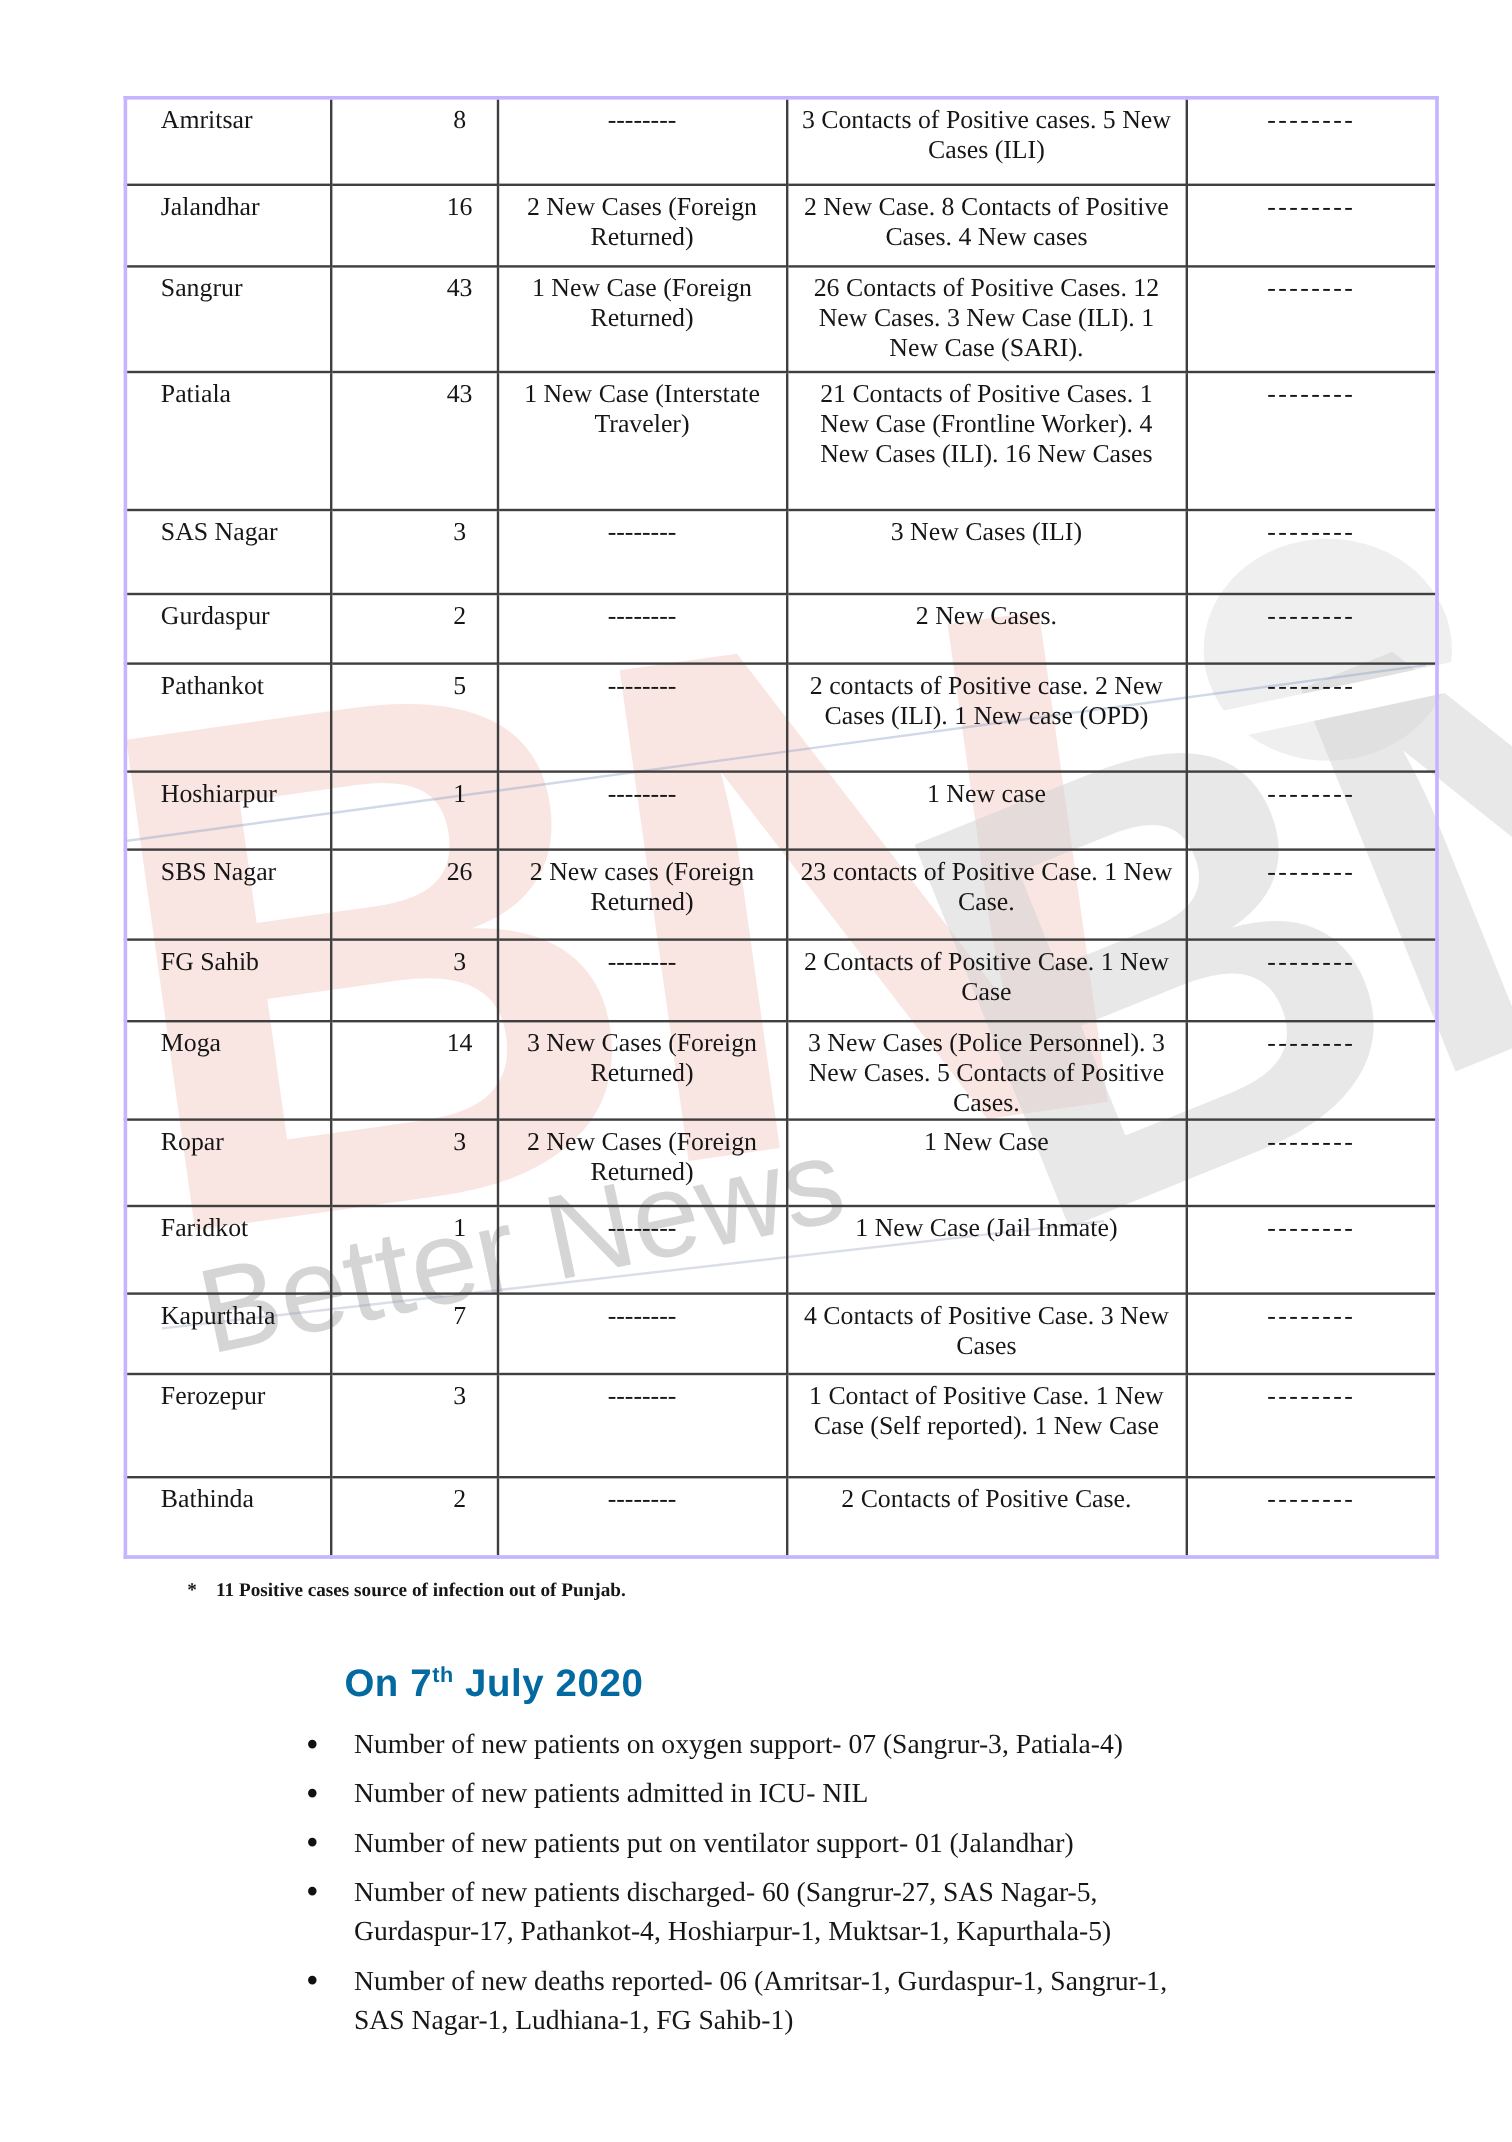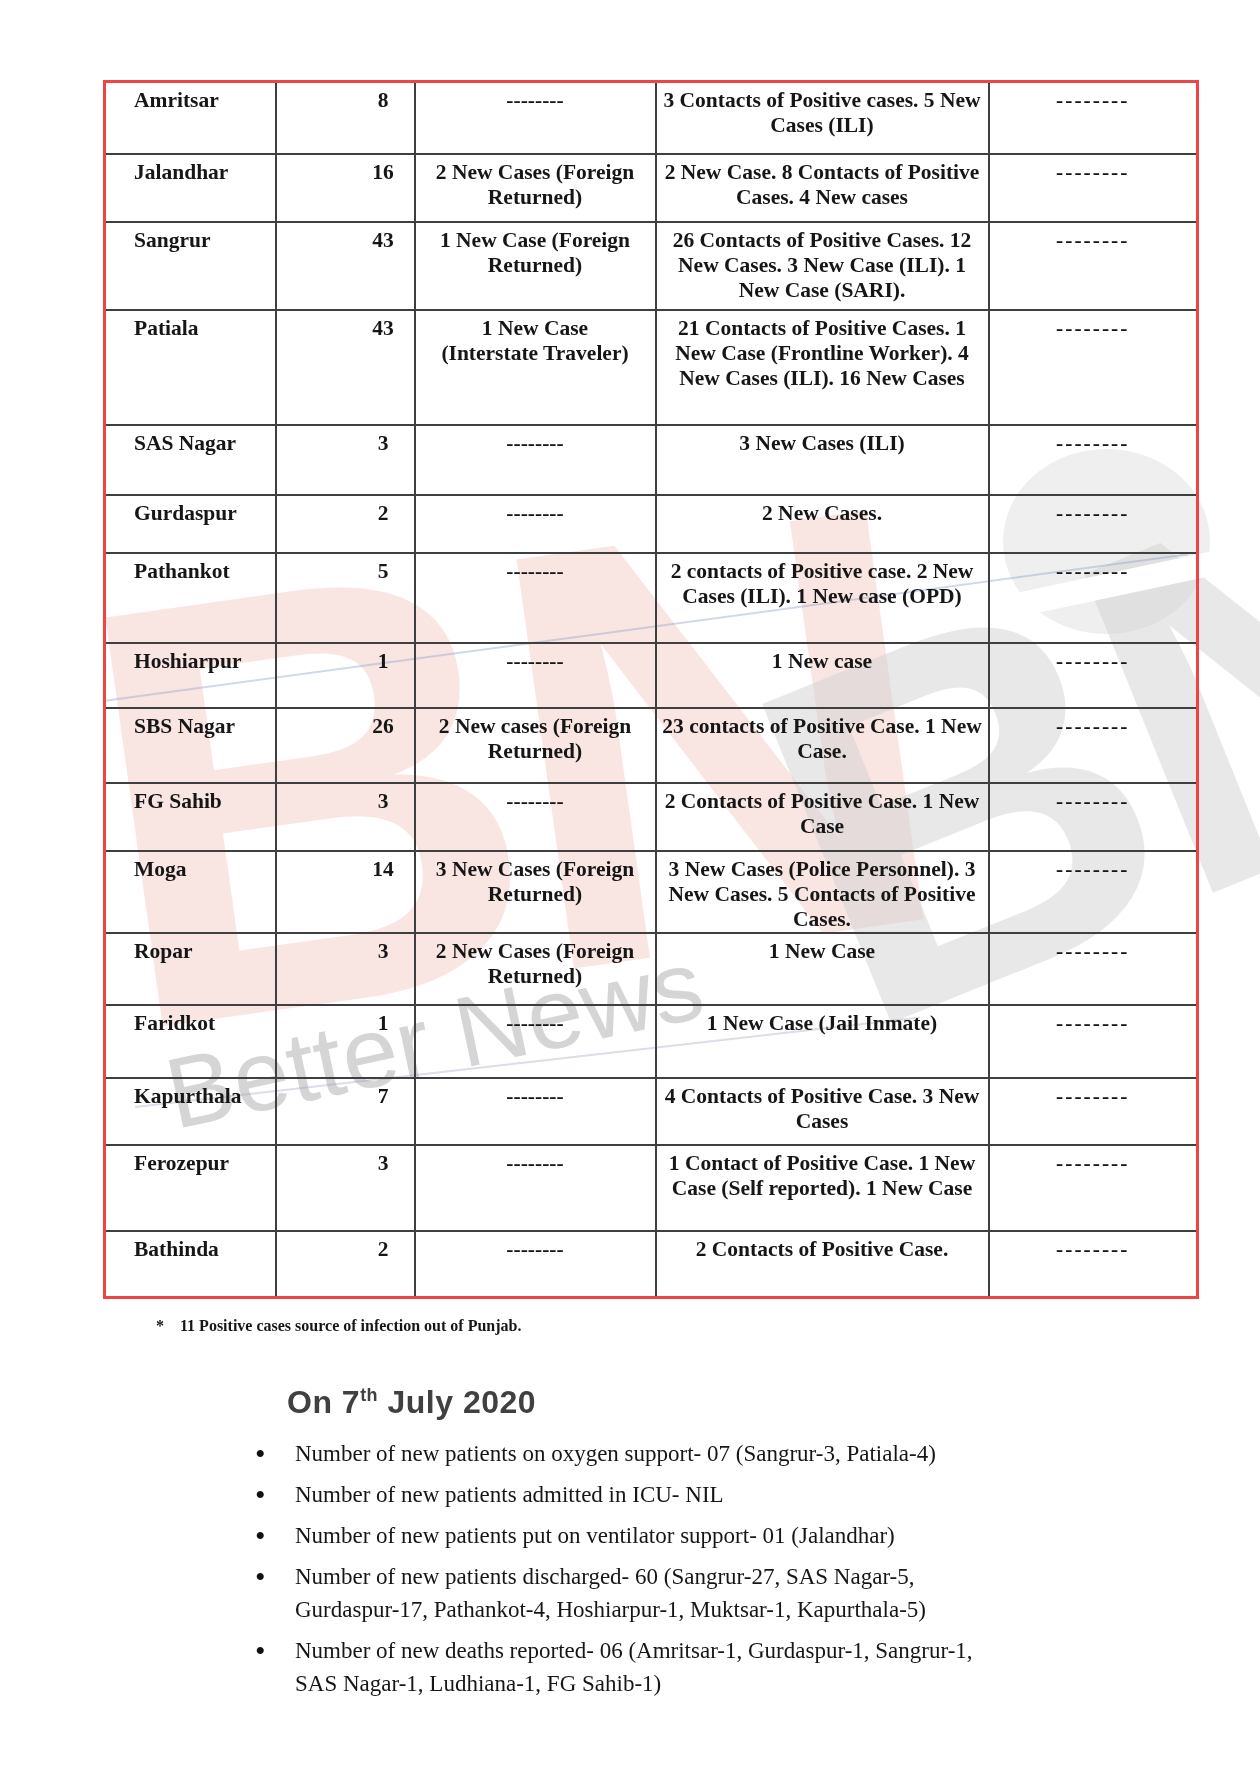--- a/index.html
+++ b/index.html
@@ -70,21 +70,21 @@
     border-collapse:collapse;table-layout:fixed;
     font-size:21.5px;line-height:25px;
     z-index:2;
   }
   .data-table td{
     border:2px solid #3f3f3f;
     vertical-align:top;
     padding:5px 4px 0 4px;
     background:transparent;
   }
-  .data-table{border:3px solid #ef4444;font-weight:bold;}
+  .data-table{border:3px solid #c4b5fd;}
   .c-district{text-align:left;padding-left:28px !important;}
   .c-count{text-align:center;padding-left:80px !important;}
   .c-new{text-align:center;padding-left:20px !important;padding-right:20px !important;}
   .c-details{text-align:center;padding-left:5px !important;padding-right:5px !important;}
   .c-dash{text-align:center;letter-spacing:2px;}
   tr:nth-child(1){height:72px;}
   tr:nth-child(2){height:68px;margin-top:40px;}
   tr:nth-child(3){height:88px;}
   tr:nth-child(4){height:115px;}
   tr:nth-child(5){height:70px;}
@@ -102,21 +102,21 @@
   
   .footnote{
     position:absolute;left:156px;top:1317px;
     font-size:16px;z-index:2;font-weight:bold;
   }
   .fn-marker{margin-right:16px;}
   
   .section-heading{
     position:absolute;left:287px;top:1384px;margin:0;
     font-family:"Liberation Sans", sans-serif;
-    font-weight:700;font-size:32px;color:#404040;
+    font-weight:700;font-size:32px;color:#0369a1;
     letter-spacing:0.5px;z-index:2;
   }
   .section-heading sup{font-size:18px;}
   
   .bullets{
     position:absolute;left:253px;top:1437px;width:760px;
     margin:0;padding:0;list-style:none;
     font-size:23px;z-index:2;
   }
   .bullets li{

